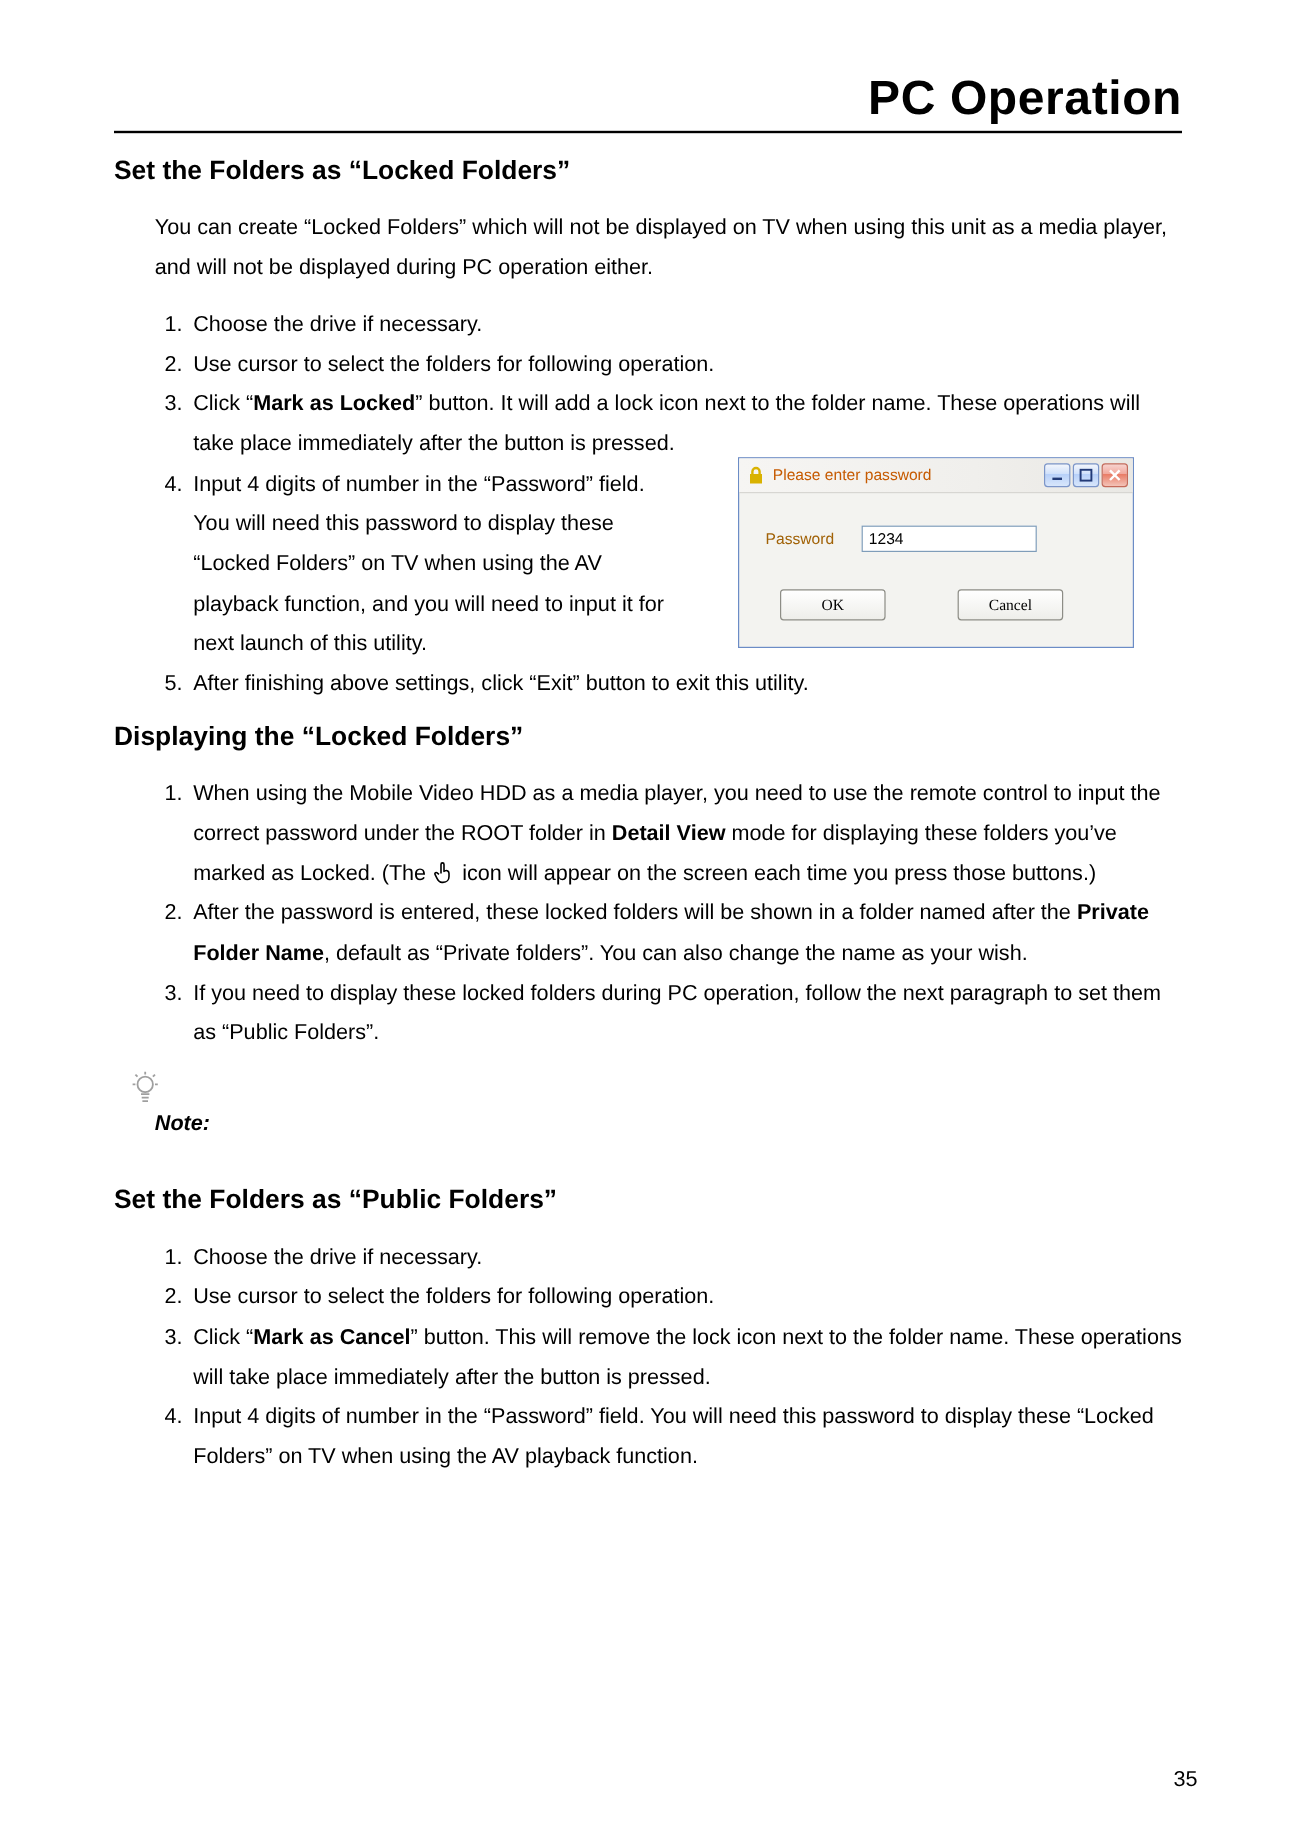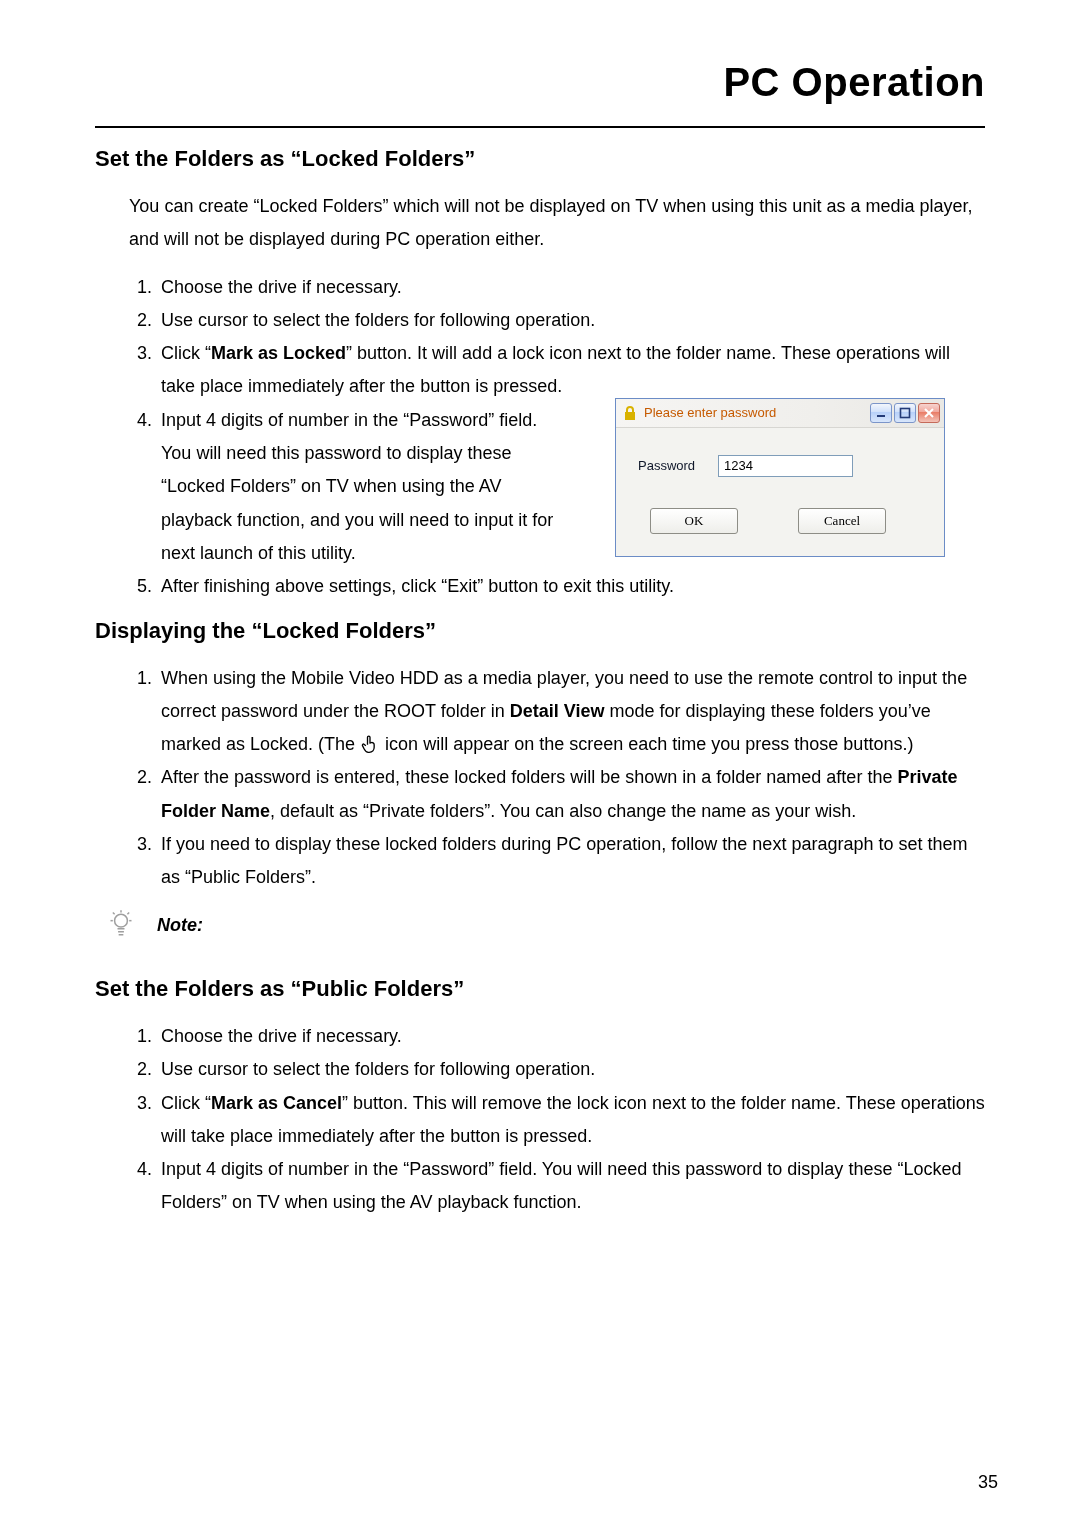--- a/index.html
+++ b/index.html
@@ -16,21 +16,21 @@
     padding: 60px 95px 40px 95px;
     box-sizing: border-box;
     position: relative;
   }
   .chapter-title {
     text-align: right;
     font-weight: 700;
     font-size: 40px;
     letter-spacing: 0.5px;
     border-bottom: 2.5px solid #000;
-    padding-bottom: 21px;
+    padding-bottom: 4px;
     margin: 0 0 18px 0;
   }
   .section-heading {
     font-weight: 700;
     font-size: 22px;
     margin: 0 0 18px 0;
   }
   .body-text {
     font-size: 18px;
     line-height: 1.85;
@@ -60,20 +60,21 @@
     margin-left: auto;
     margin-right: 30px;
     margin-top: -6px;
   }
   .note-row {
     display: flex;
     align-items: flex-start;
     margin: 6px 0 34px 12px;
     font-size: 18px;
     line-height: 1.85;
+    flex-direction: column;
   }
   .note-label {
     font-style: italic;
     font-weight: 700;
     margin-left: 22px;
     margin-right: 30px;
     white-space: nowrap;
   }
   .note-text {
     font-style: italic;
@@ -139,24 +140,24 @@
     padding: 26px 22px 22px 22px;
   }
   .dlg-row {
     display: flex;
     align-items: center;
     margin-bottom: 30px;
   }
   .dlg-row-label {
     width: 80px;
     text-align: left;
-    color: #0f172a;
+    color: #a16207;
   }
   .dlg-input {
-    width: 135px;
+    width: 146px;
     height: 22px;
     border: 1px solid #7f9db9;
     padding: 2px 5px;
     font-family: Tahoma, Arial, sans-serif;
     font-size: 13px;
     box-sizing: border-box;
     background: #fff;
   }
   .dlg-buttons {
     display: flex;

